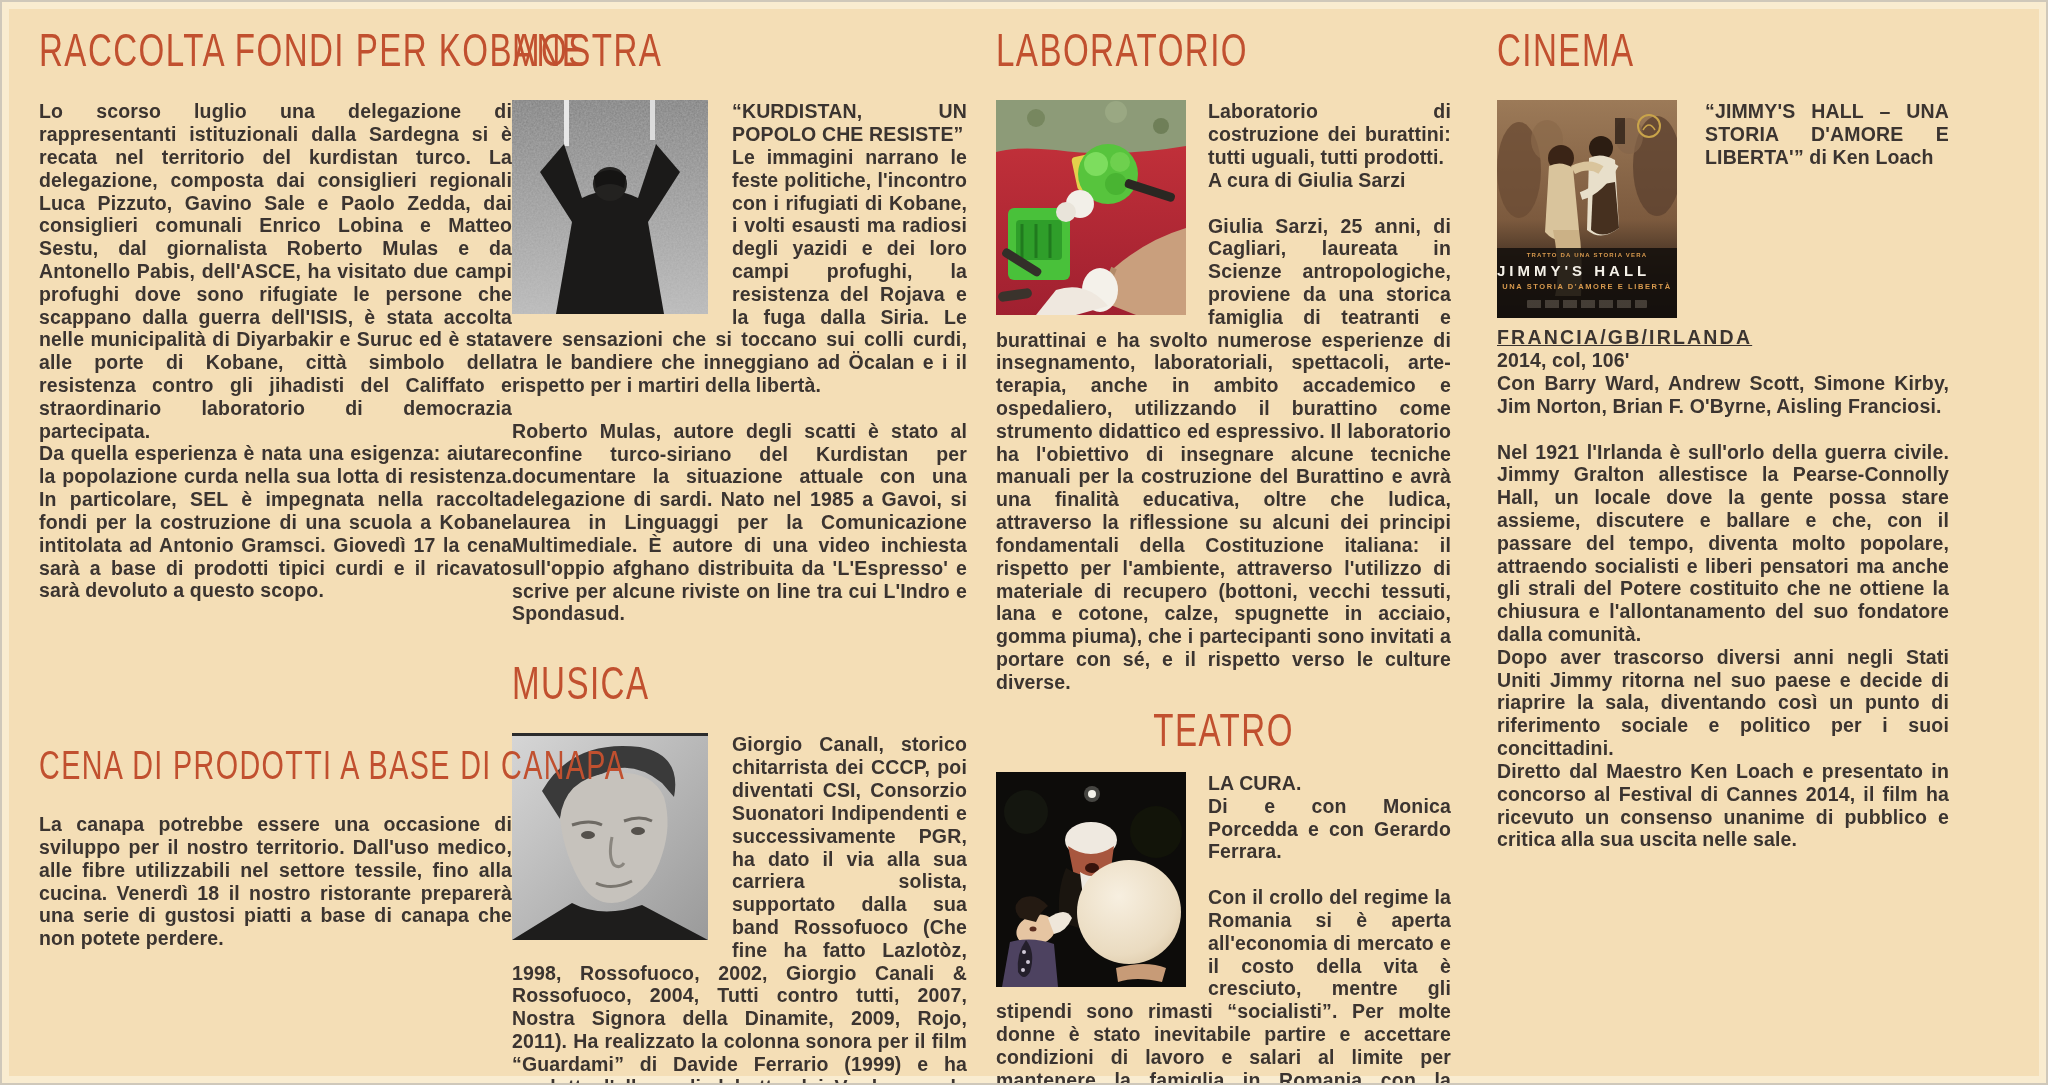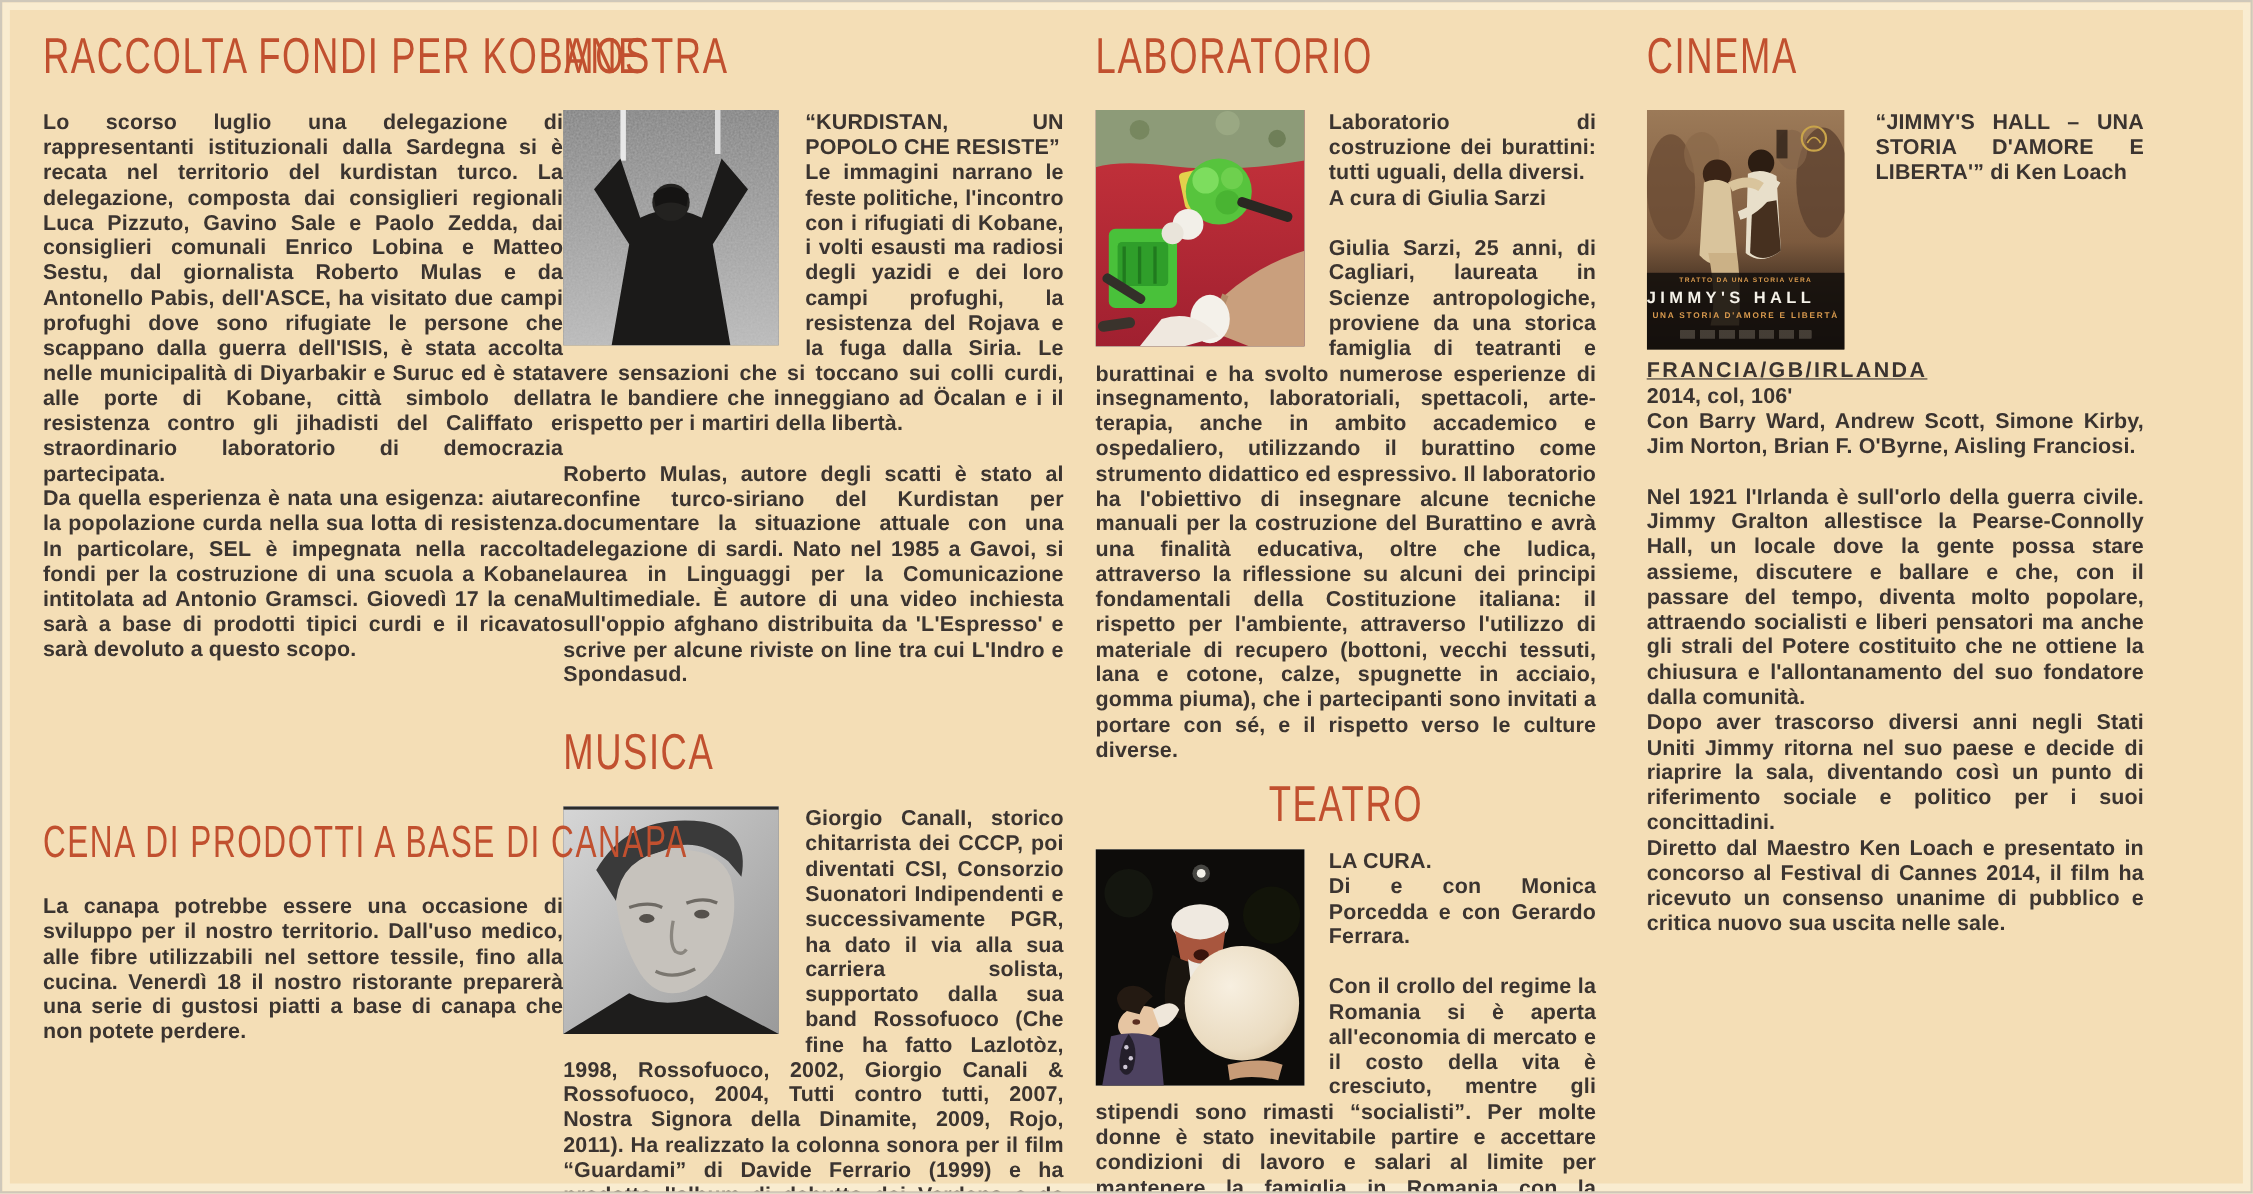--- a/index.html
+++ b/index.html
@@ -188,21 +188,21 @@
             <circle cx="70" cy="112" r="10" fill="#e9e4da"></circle>
           <rect x="128" y="86" width="52" height="9" rx="4" fill="#2a2722" transform="rotate(18 154 90)"></rect>
           <rect x="4" y="158" width="44" height="9" rx="4" fill="#332f29" transform="rotate(32 26 162)"></rect>
           <rect x="2" y="190" width="34" height="10" rx="5" fill="#3a332c" transform="rotate(-8 19 195)"></rect>
           <path d="M190,128 Q150,140 118,168 Q104,182 102,200 L140,215 L190,215 Z" fill="#c99f7d"></path>
           <path d="M118,168 Q110,186 112,200" stroke="#b28a68" stroke-width="6" fill="none"></path>
           <ellipse cx="104" cy="190" rx="18" ry="22" fill="#f4f1ea"></ellipse>
           <path d="M60,190 Q90,180 112,206 L80,215 L40,215 Z" fill="#efe8df"></path>
         </svg>
       </div>
-      <p>Laboratorio di costruzione dei burattini: tutti uguali, della diversi.</p>
+      <p>Laboratorio di costruzione dei burattini: tutti uguali, tutti prodotti.</p>
       <p>A cura di Giulia Sarzi</p>
       <p class="gap-top">Giulia Sarzi, 25 anni, di Cagliari, laureata in Scienze antropologiche, proviene da una storica famiglia di teatranti e burattinai e ha svolto numerose esperienze di insegnamento, laboratoriali, spettacoli, arte-terapia,  anche in ambito accademico e ospedaliero, utilizzando il burattino come strumento didattico ed espressivo.  Il laboratorio ha l'obiettivo di insegnare alcune tecniche manuali per la costruzione del Burattino e avrà una finalità educativa, oltre che ludica, attraverso la riflessione su alcuni dei principi fondamentali della Costituzione italiana: il rispetto per l'ambiente, attraverso l'utilizzo di materiale di recupero (bottoni, vecchi tessuti, lana e cotone, calze, spugnette in acciaio, gomma piuma), che i partecipanti sono invitati a portare con sé, e il rispetto verso le culture diverse.</p>
       <div class="clear"></div>
     </div>
     <div class="spacer-sm"></div>
     <div class="heading-center">
       <h2 class="heading">TEATRO</h2>
     </div>
     <div class="flow" style="margin-top:18px;">
       <div class="photo" style="width:190px;height:215px;margin-right:22px;">
@@ -279,18 +279,18 @@
         <div class="poster-title">JIMMY'S HALL</div>
         <div class="poster-subtitle">UNA STORIA D'AMORE E LIBERTÀ</div>
         <div class="poster-credits"></div>
       </div>
       <p>“JIMMY'S HALL – UNA STORIA D'AMORE E LIBERTA'” di Ken Loach</p>
       <p class="country">FRANCIA/GB/IRLANDA</p>
       <p>2014, col, 106'</p>
       <p>Con  Barry Ward, Andrew Scott, Simone Kirby, Jim Norton, Brian F. O'Byrne, Aisling Franciosi.</p>
       <p class="gap-top">Nel 1921 l'Irlanda è sull'orlo della guerra civile. Jimmy Gralton allestisce la Pearse-Connolly Hall, un locale dove la gente possa stare assieme, discutere e ballare e che, con il passare del tempo, diventa molto popolare, attraendo socialisti e liberi pensatori ma anche gli strali del Potere costituito che ne ottiene la chiusura e l'allontanamento del suo fondatore dalla comunità.</p>
       <p>Dopo aver trascorso diversi anni negli Stati Uniti Jimmy ritorna nel suo paese e decide di riaprire la sala, diventando così un punto di riferimento sociale e politico per i suoi concittadini.</p>
-      <p>Diretto dal Maestro Ken Loach e presentato  in concorso al Festival di Cannes 2014, il film ha ricevuto un consenso unanime di pubblico e critica nuovo sua uscita nelle sale.</p>
+      <p>Diretto dal Maestro Ken Loach e presentato  in concorso al Festival di Cannes 2014, il film ha ricevuto un consenso unanime di pubblico e critica alla sua uscita nelle sale.</p>
       <div class="clear"></div>
     </div>
   </div>
 
 </div>
 
 </body></html>

